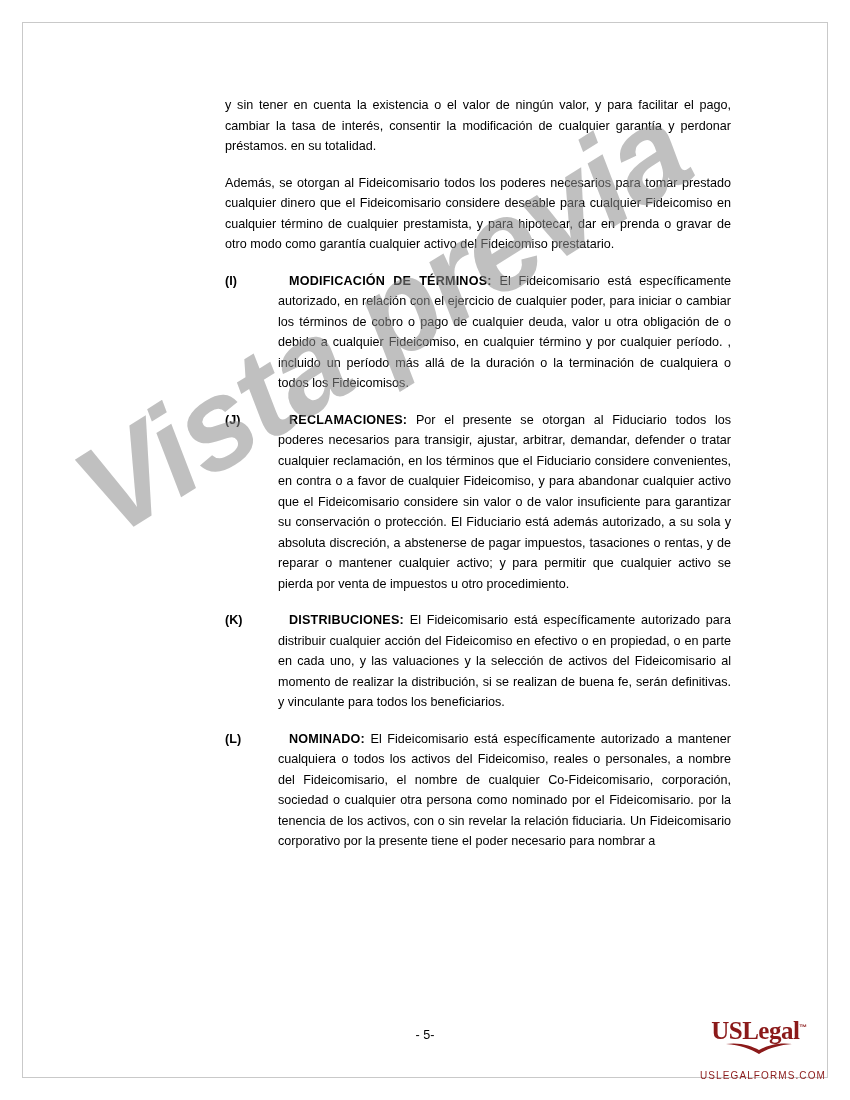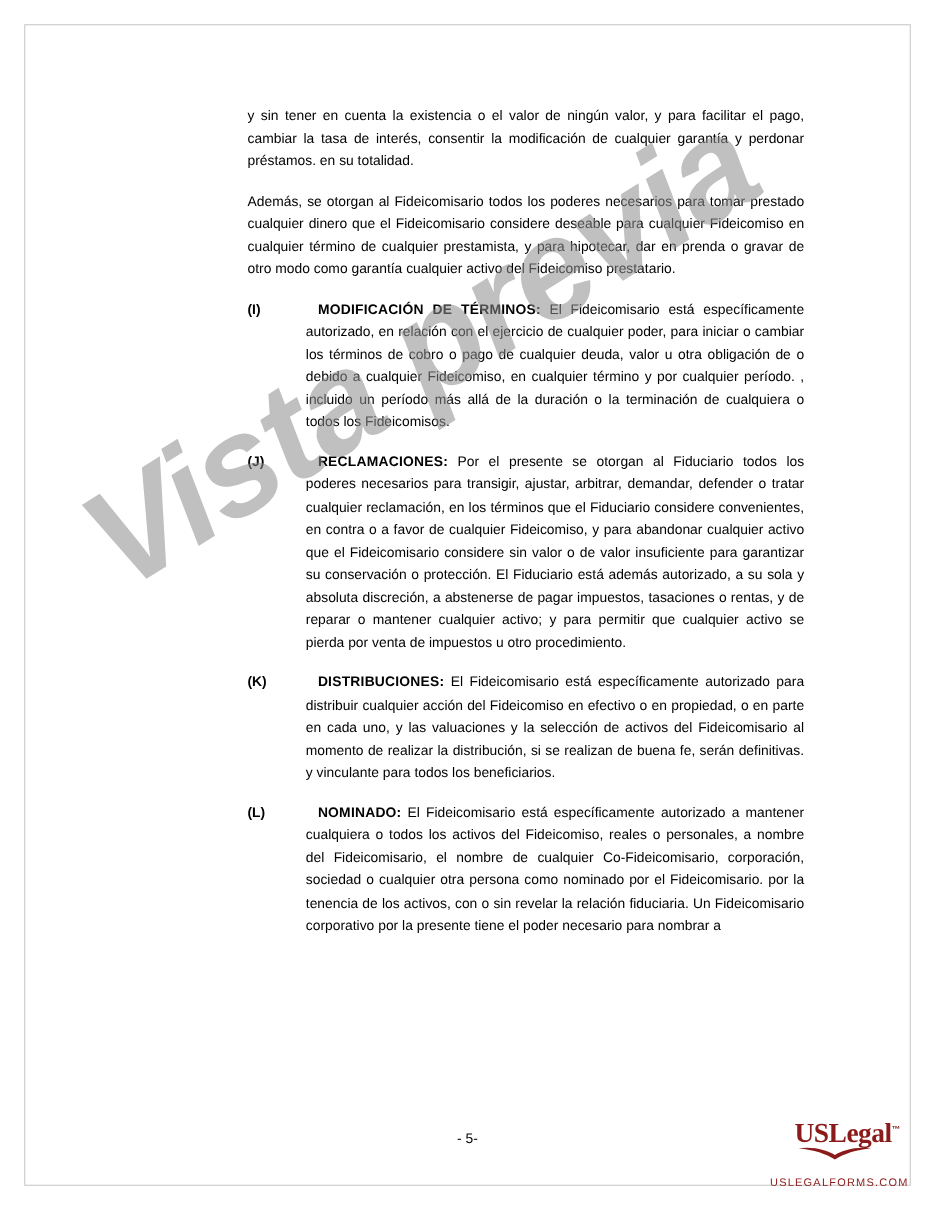--- a/index.html
+++ b/index.html
@@ -109,21 +109,21 @@
     width: 850px;
     text-align: center;
     font-size: 12.6px;
     color: #000;
   }
   .logo {
     position: absolute;
     left: 700px;
     top: 1018px;
     width: 118px;
-    text-align: right;
+    text-align: center;
   }
   .logo .logo-main {
     font-family: "Liberation Serif", serif;
     font-size: 25px;
     font-weight: bold;
     color: #8b1a1a;
     letter-spacing: -0.5px;
     line-height: 1;
     position: relative;
     display: inline-block;

